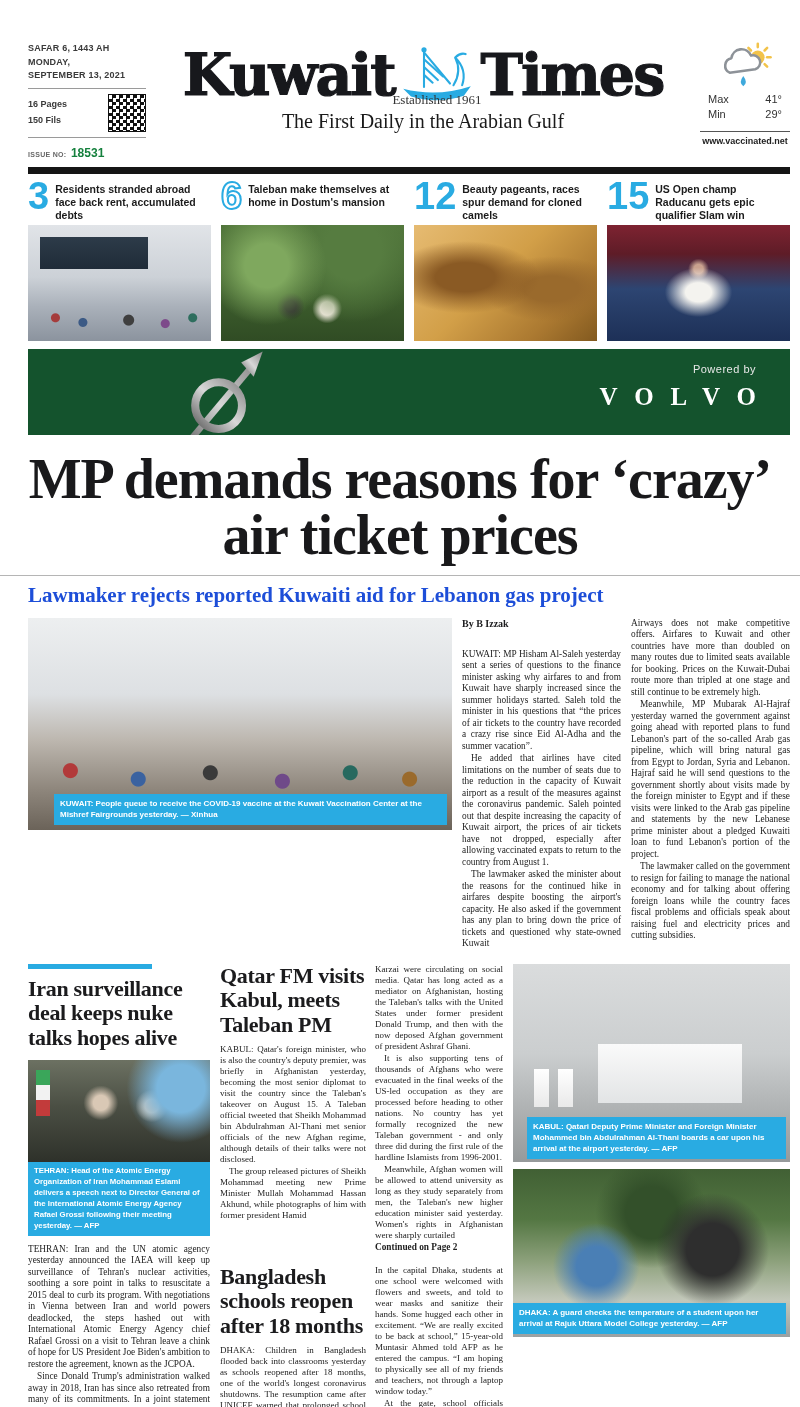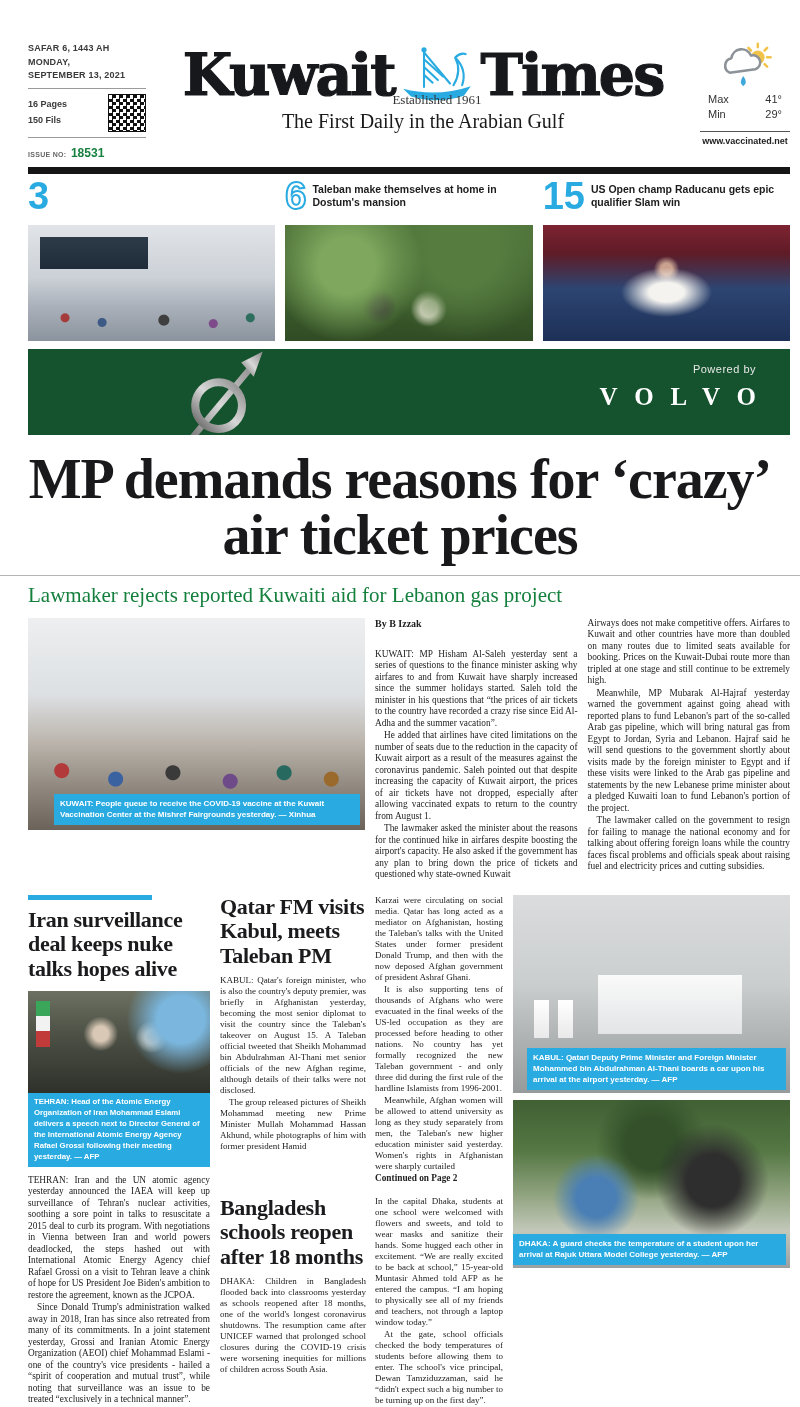--- a/index.html
+++ b/index.html
@@ -104,23 +104,23 @@
   
   .ad-banner { height:86px; background:#14532d; margin-top:8px; position:relative; overflow:hidden; }
   .iron-mark { position:absolute; left:142px; top:-10px; width:108px; height:108px; }
   .ad-right { position:absolute; right:34px; top:14px; text-align:right; }
   .powered { color:#e8e8e8; font-family:"Liberation Sans", sans-serif; font-size:11px; letter-spacing:.5px; }
   .volvo { color:#fff; font-family:"Liberation Serif", serif; font-weight:bold; font-size:25px; letter-spacing:17px; margin-top:8px; margin-right:-17px; }
 
   
   .lead-headline { font-size:56px; font-weight:bold; line-height:1.0; letter-spacing:-1px; text-align:center; color:#19191b; margin-top:16px; }
   .lead-subhead-wrap { margin-top:12px; border-top:1px solid #b5b5b5; padding-top:7px; }
-  .lead-subhead { font-size:21px; font-weight:normal; color:#15803d; }
+  .lead-subhead { font-size:21px; font-weight:bold; color:#1d4ed8; }
   .lead-body { display:flex; gap:10px; margin-top:10px; }
-  .lead-photo { width:337px; height:212px; flex:none; }
+  .lead-photo { width:424px; height:212px; flex:none; }
   .lead-photo .cap-overlay { left:26px; right:5px; bottom:5px; }
   .lead-col { flex:1; }
   .byline { font-size:10px; font-weight:bold; margin-bottom:20px; }
   .article-text { font-size:9.3px; line-height:11.5px; text-align:justify; color:#222; }
   .article-text p + p { text-indent:9px; margin-top:1px; }
   .continued { font-weight:bold; text-align:left; padding-right:10px; font-size:9.3px; margin-top:1px; }
 
   
   .lower { display:flex; gap:10px; margin-top:14px; }
   .iran-col { width:182px; flex:none; }
@@ -219,29 +219,37 @@
   </div>
 
   <div class="content">
       <div class="black-bar"></div>
     </div>
 
   <div class="teasers content">
     <div class="teaser">
       <div class="teaser-head">
         <div class="teaser-num">3</div>
+        <div class="teaser-text">Residents stranded abroad face back rent, accumulated debts</div>
       </div>
       <div class="teaser-photo ph ph-airport"></div>
     </div>
     <div class="teaser">
       <div class="teaser-head">
         <div class="teaser-num outline">6</div>
         <div class="teaser-text">Taleban make themselves at home in Dostum's mansion</div>
       </div>
       <div class="teaser-photo ph ph-garden"></div>
+    </div>
+    <div class="teaser">
+      <div class="teaser-head">
+        <div class="teaser-num">12</div>
+        <div class="teaser-text">Beauty pageants, races spur demand for cloned camels</div>
+      </div>
+      <div class="teaser-photo ph ph-camels"></div>
     </div>
     <div class="teaser">
       <div class="teaser-head">
         <div class="teaser-num">15</div>
         <div class="teaser-text">US Open champ Raducanu gets epic qualifier Slam win</div>
       </div>
       <div class="teaser-photo ph ph-tennis"></div>
     </div>
   </div>
 

